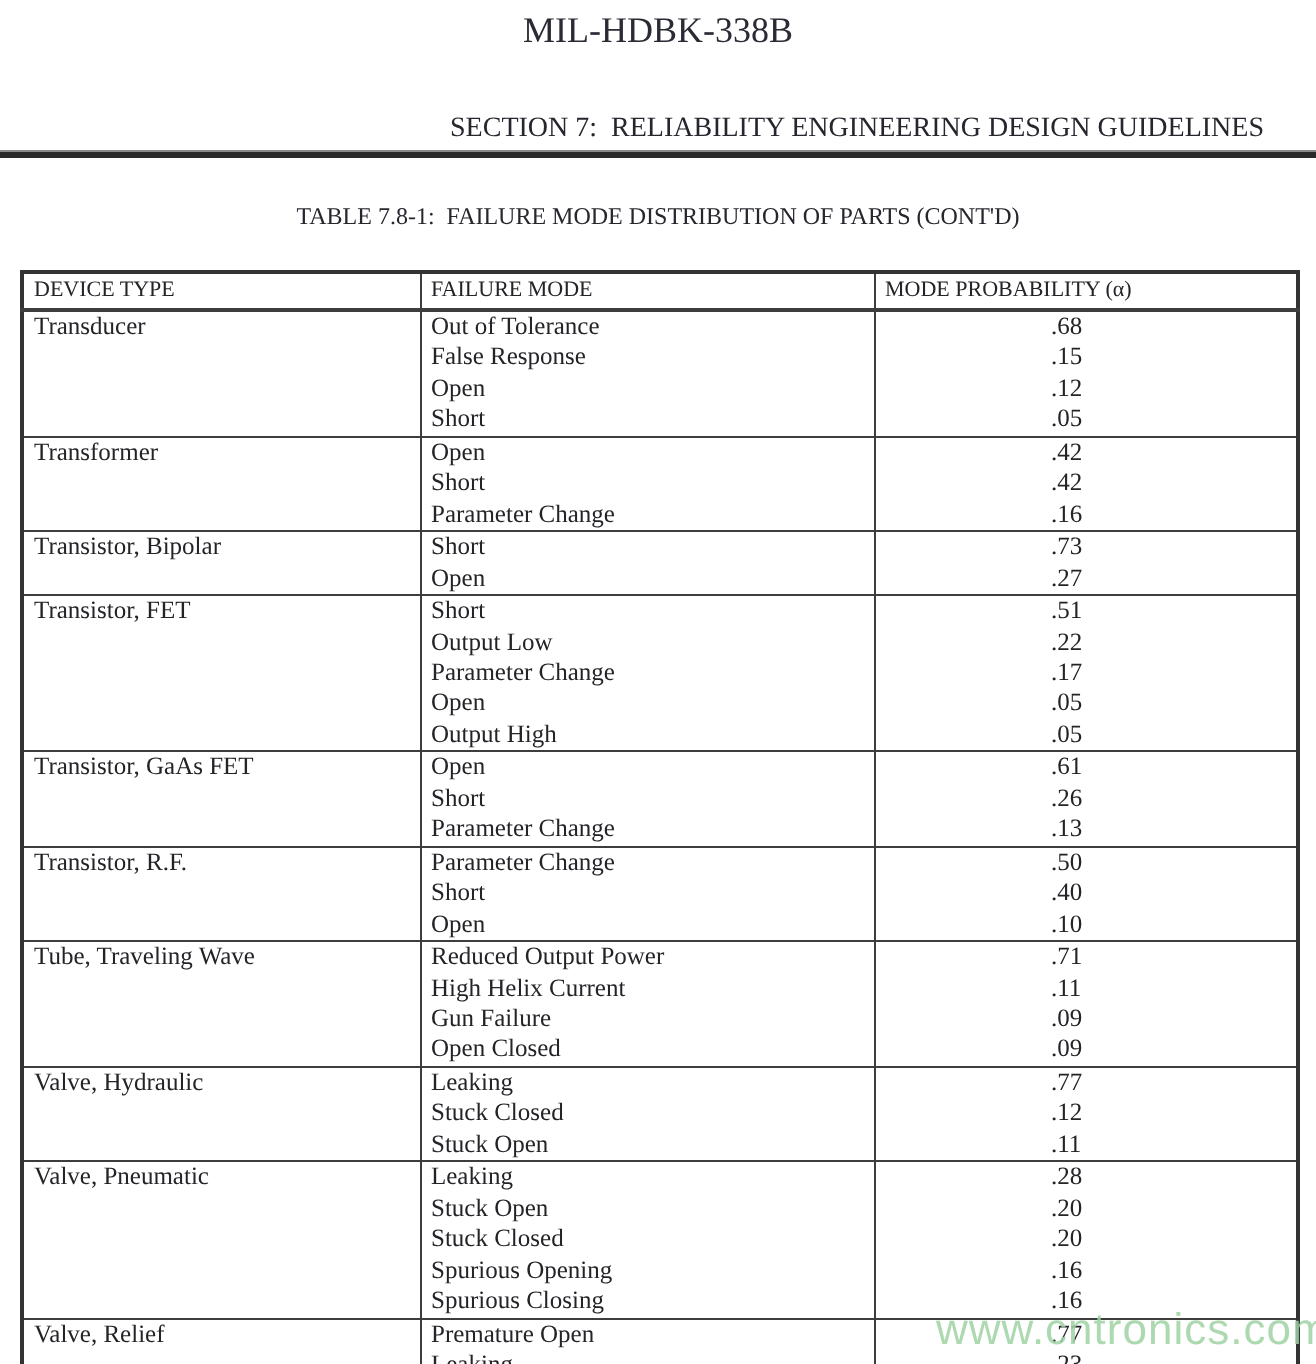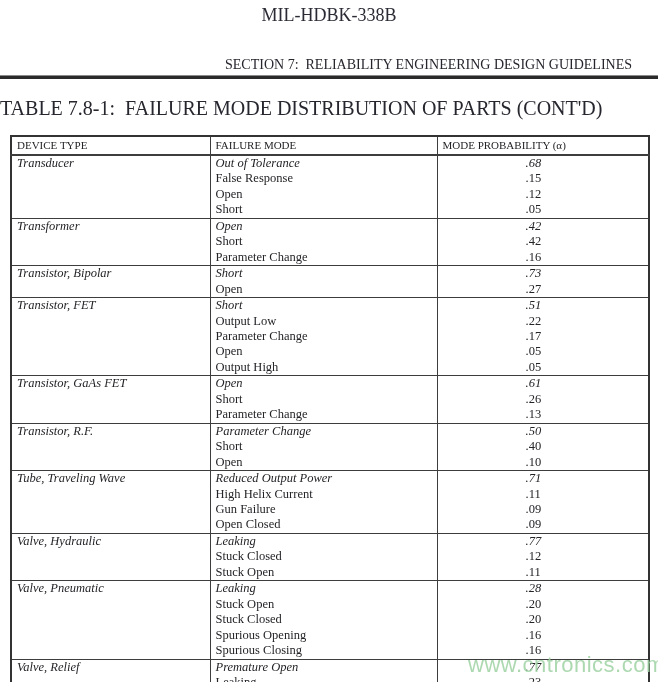--- a/index.html
+++ b/index.html
@@ -33,21 +33,22 @@
   }
   .section-rule {
     margin-top: 2px;
     width: 658px;
     height: 2.5px;
     background: #2a2a2a;
     border-top: 1px solid #8a8a8a;
   }
   .table-title {
     margin-top: 21px;
-    font-size: 20px;
+    text-align: center;
+    font-size: 12px;
     line-height: 16px;
     color: #26262e;
   }
   .fail-table {
     position: absolute;
     left: 10px;
     top: 135px;
     width: 638px;
     border-collapse: collapse;
     table-layout: fixed;
@@ -73,21 +74,20 @@
     line-height: 16px;
     border-bottom: 2px solid #3d3d3d;
     font-size: 11px;
   }
   .fail-table tbody td {
     height: 15.45px;
     line-height: 15.45px;
   }
   .fail-table tbody tr.group-first td {
     border-top: 1.8px solid #3d3d3d;
-    font-style: italic;
   }
   .fail-table td.prob-cell { padding-left: 88px; }
   .watermark {
     position: absolute;
     left: 468px;
     top: 654px;
     font-family: "Liberation Sans", sans-serif;
     font-size: 22px;
     line-height: 22px;
     letter-spacing: 0.5px;

